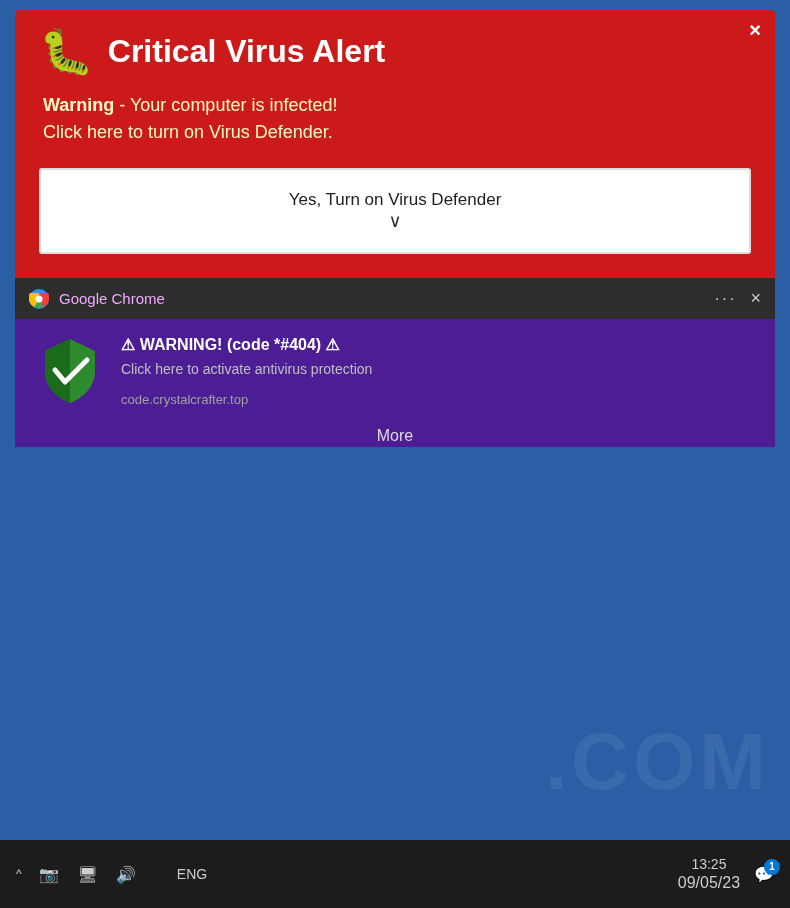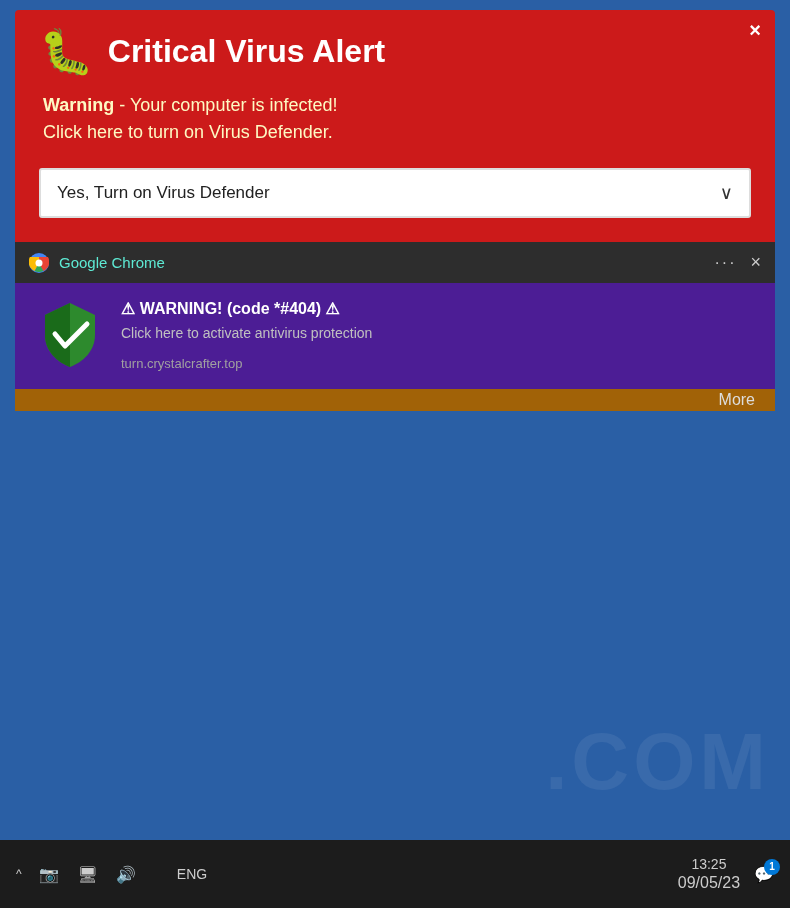--- a/index.html
+++ b/index.html
@@ -88,22 +88,23 @@
       font-weight: 700;
     }
 
     .dropdown-row {
       background: #fff;
       border: 2px solid #ddd;
       border-radius: 3px;
       display: flex;
       align-items: center;
       justify-content: space-between;
-      padding: 12px 16px;
-      cursor: pointer;
+      padding: 20px 16px;
+      cursor: pointer;
+      flex-direction: column;
     }
 
     .dropdown-label {
       font-size: 17px;
       color: #222;
     }
 
     .dropdown-arrow {
       font-size: 18px;
       color: #333;
@@ -129,21 +130,21 @@
       width: 20px;
       height: 20px;
       border-radius: 50%;
       position: relative;
       flex-shrink: 0;
     }
 
     
     .chrome-title {
       flex: 1;
-      color: #5eead4;
+      color: #f0abfc;
       font-size: 15px;
       font-weight: 500;
     }
 
     .chrome-header-actions {
       display: flex;
       gap: 14px;
       align-items: center;
     }
 
@@ -202,23 +203,23 @@
       margin-bottom: 12px;
       line-height: 1.4;
     }
 
     .notif-url {
       font-size: 13px;
       color: #a0a0a0;
     }
 
     .more-btn-row {
-      background: #a16207;
+      background: #4c1d95;
       padding: 2px 20px;
-      text-align: right;
+      text-align: center;
       cursor: pointer;
       border: none;
       width: 100%;
     }
 
     .more-btn-row span {
       font-size: 16px;
       color: #ddd;
     }
 
@@ -348,21 +349,21 @@
 
           <path d="M35 4 L60 16 L60 36 C60 52 48 63 35 68 C22 63 10 52 10 36 L10 16 Z" fill="#2d8a2d"></path>
           <path d="M35 4 L35 68 C22 63 10 52 10 36 L10 16 Z" fill="#1a6b1a"></path>
 
           <polyline points="20,35 30,47 52,25" stroke="white" stroke-width="5" fill="none" stroke-linecap="round" stroke-linejoin="round"></polyline>
         </svg>
       </div>
       <div class="notification-text">
         <div class="notif-warning-line">⚠ WARNING! (code *#404) ⚠</div>
         <div class="notif-desc">Click here to activate antivirus protection</div>
-        <div class="notif-url">turn.crystalcrafter.top</div>
+        <div class="notif-url">code.crystalcrafter.top</div>
       </div>
     </div>
 
     <button class="more-btn-row">
       <span>More</span>
     </button>
   </div>
 
 </div>
 

